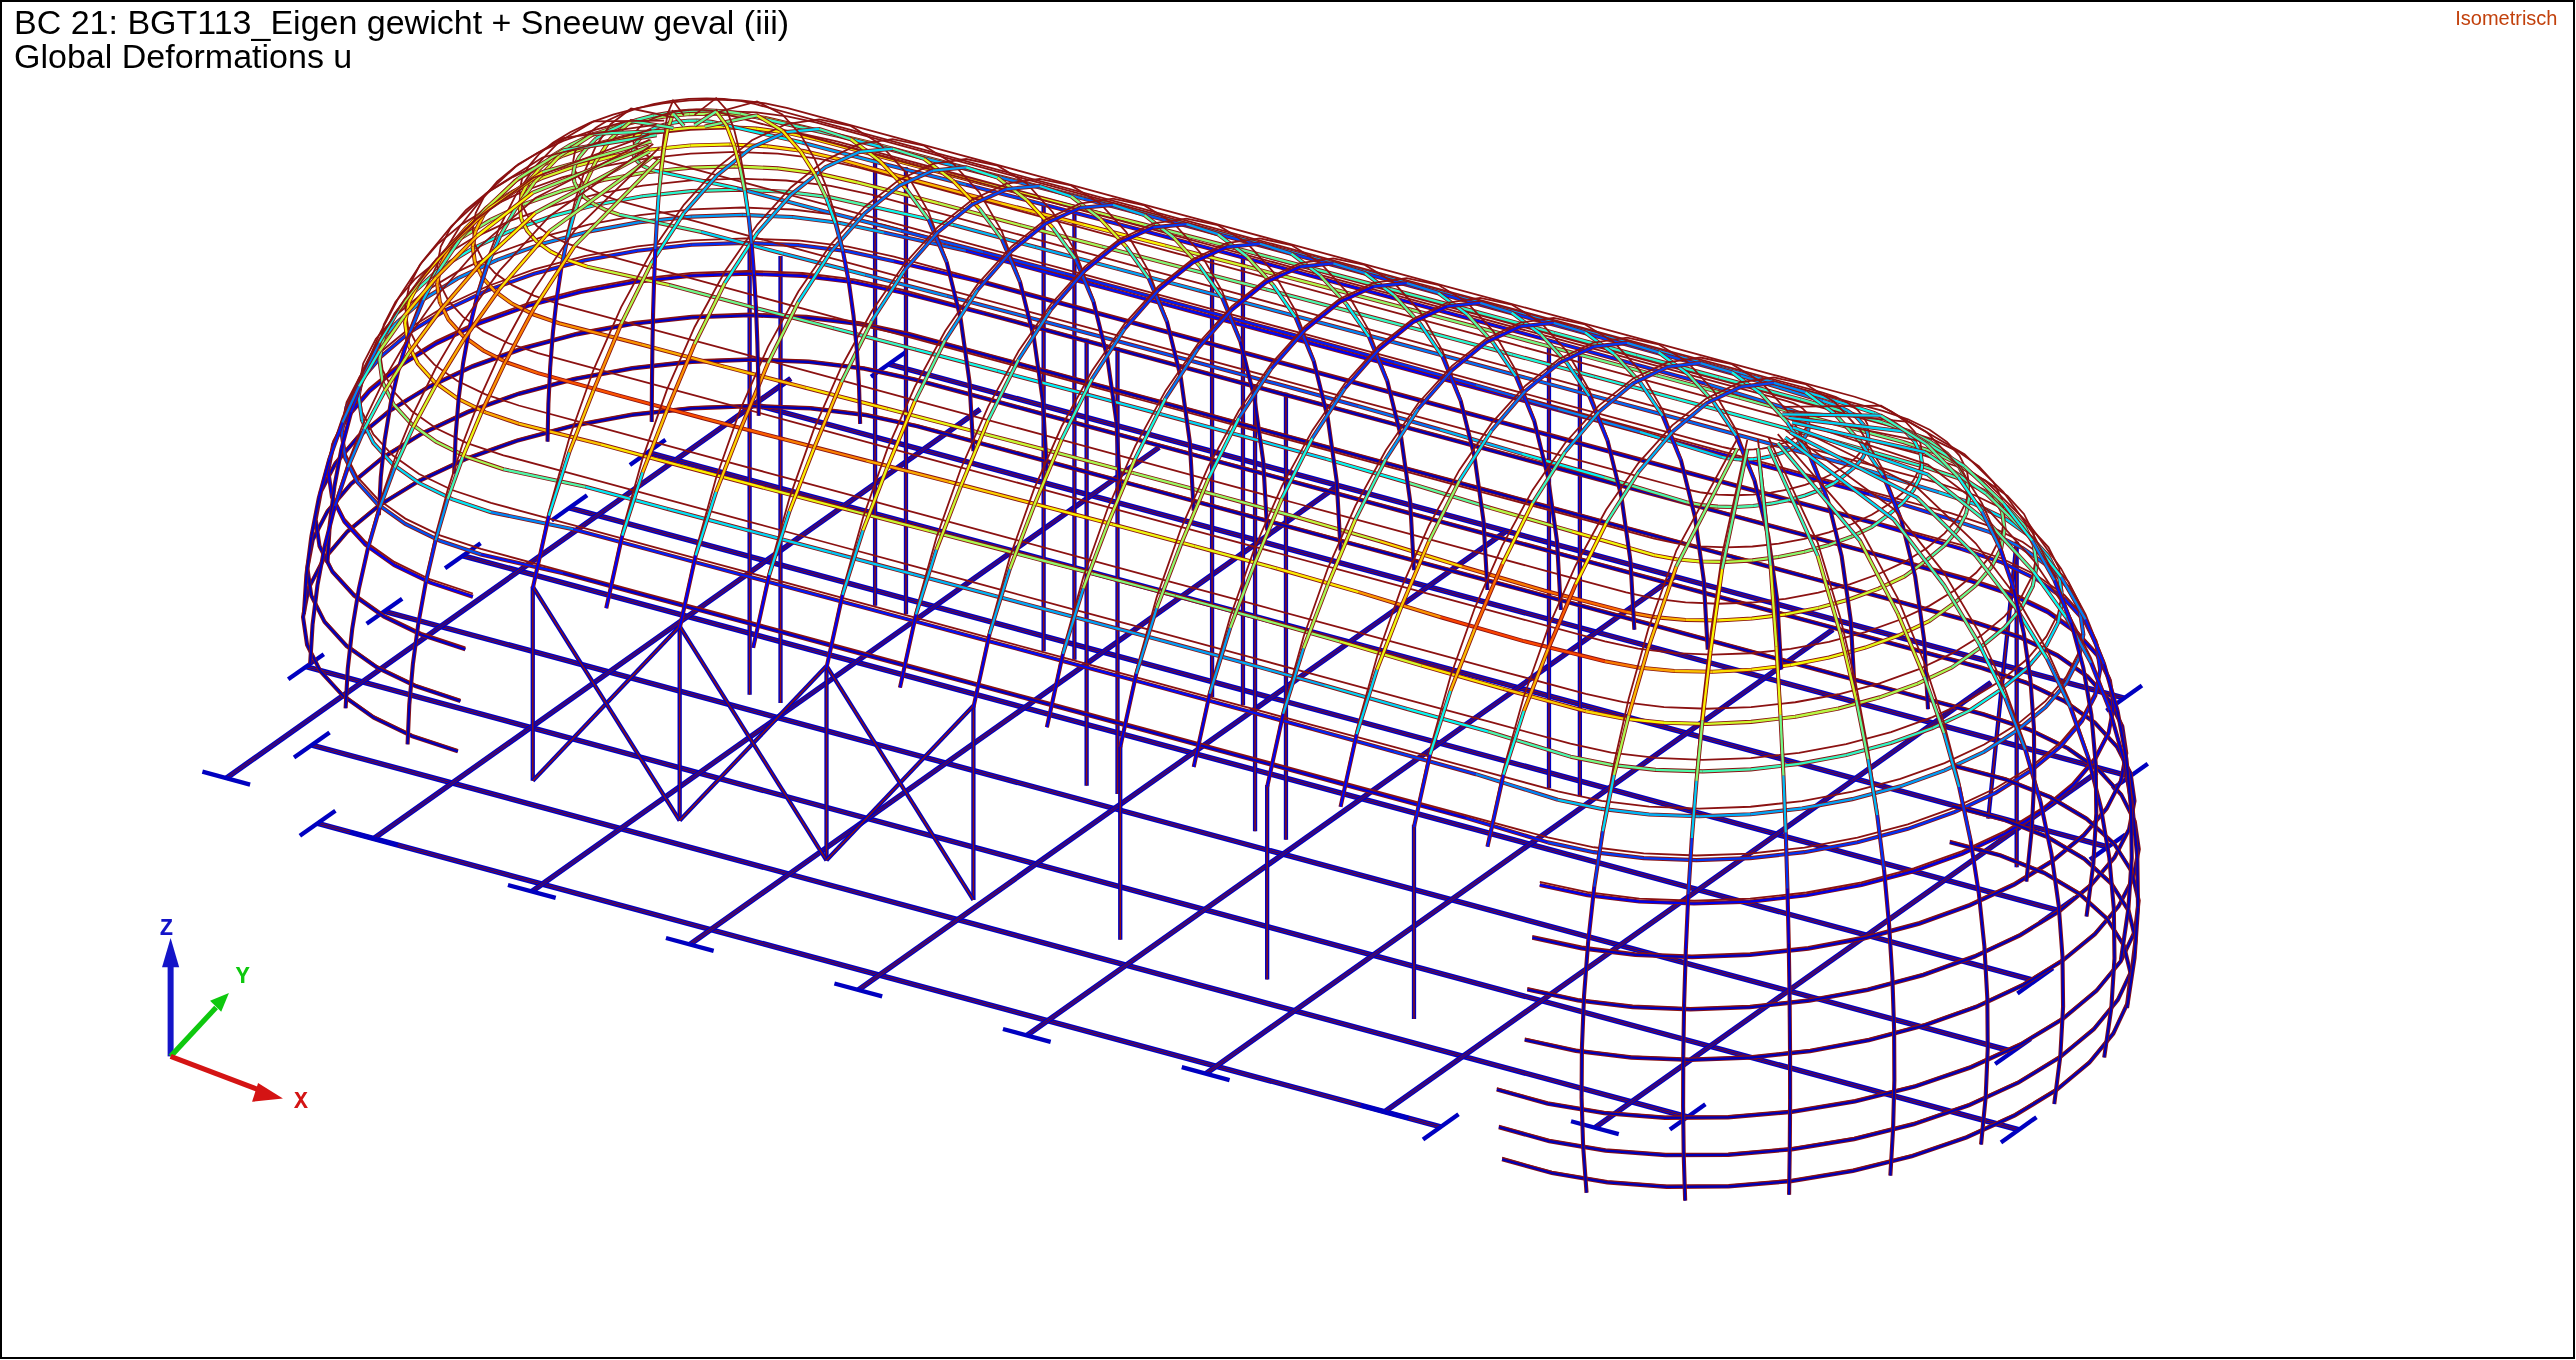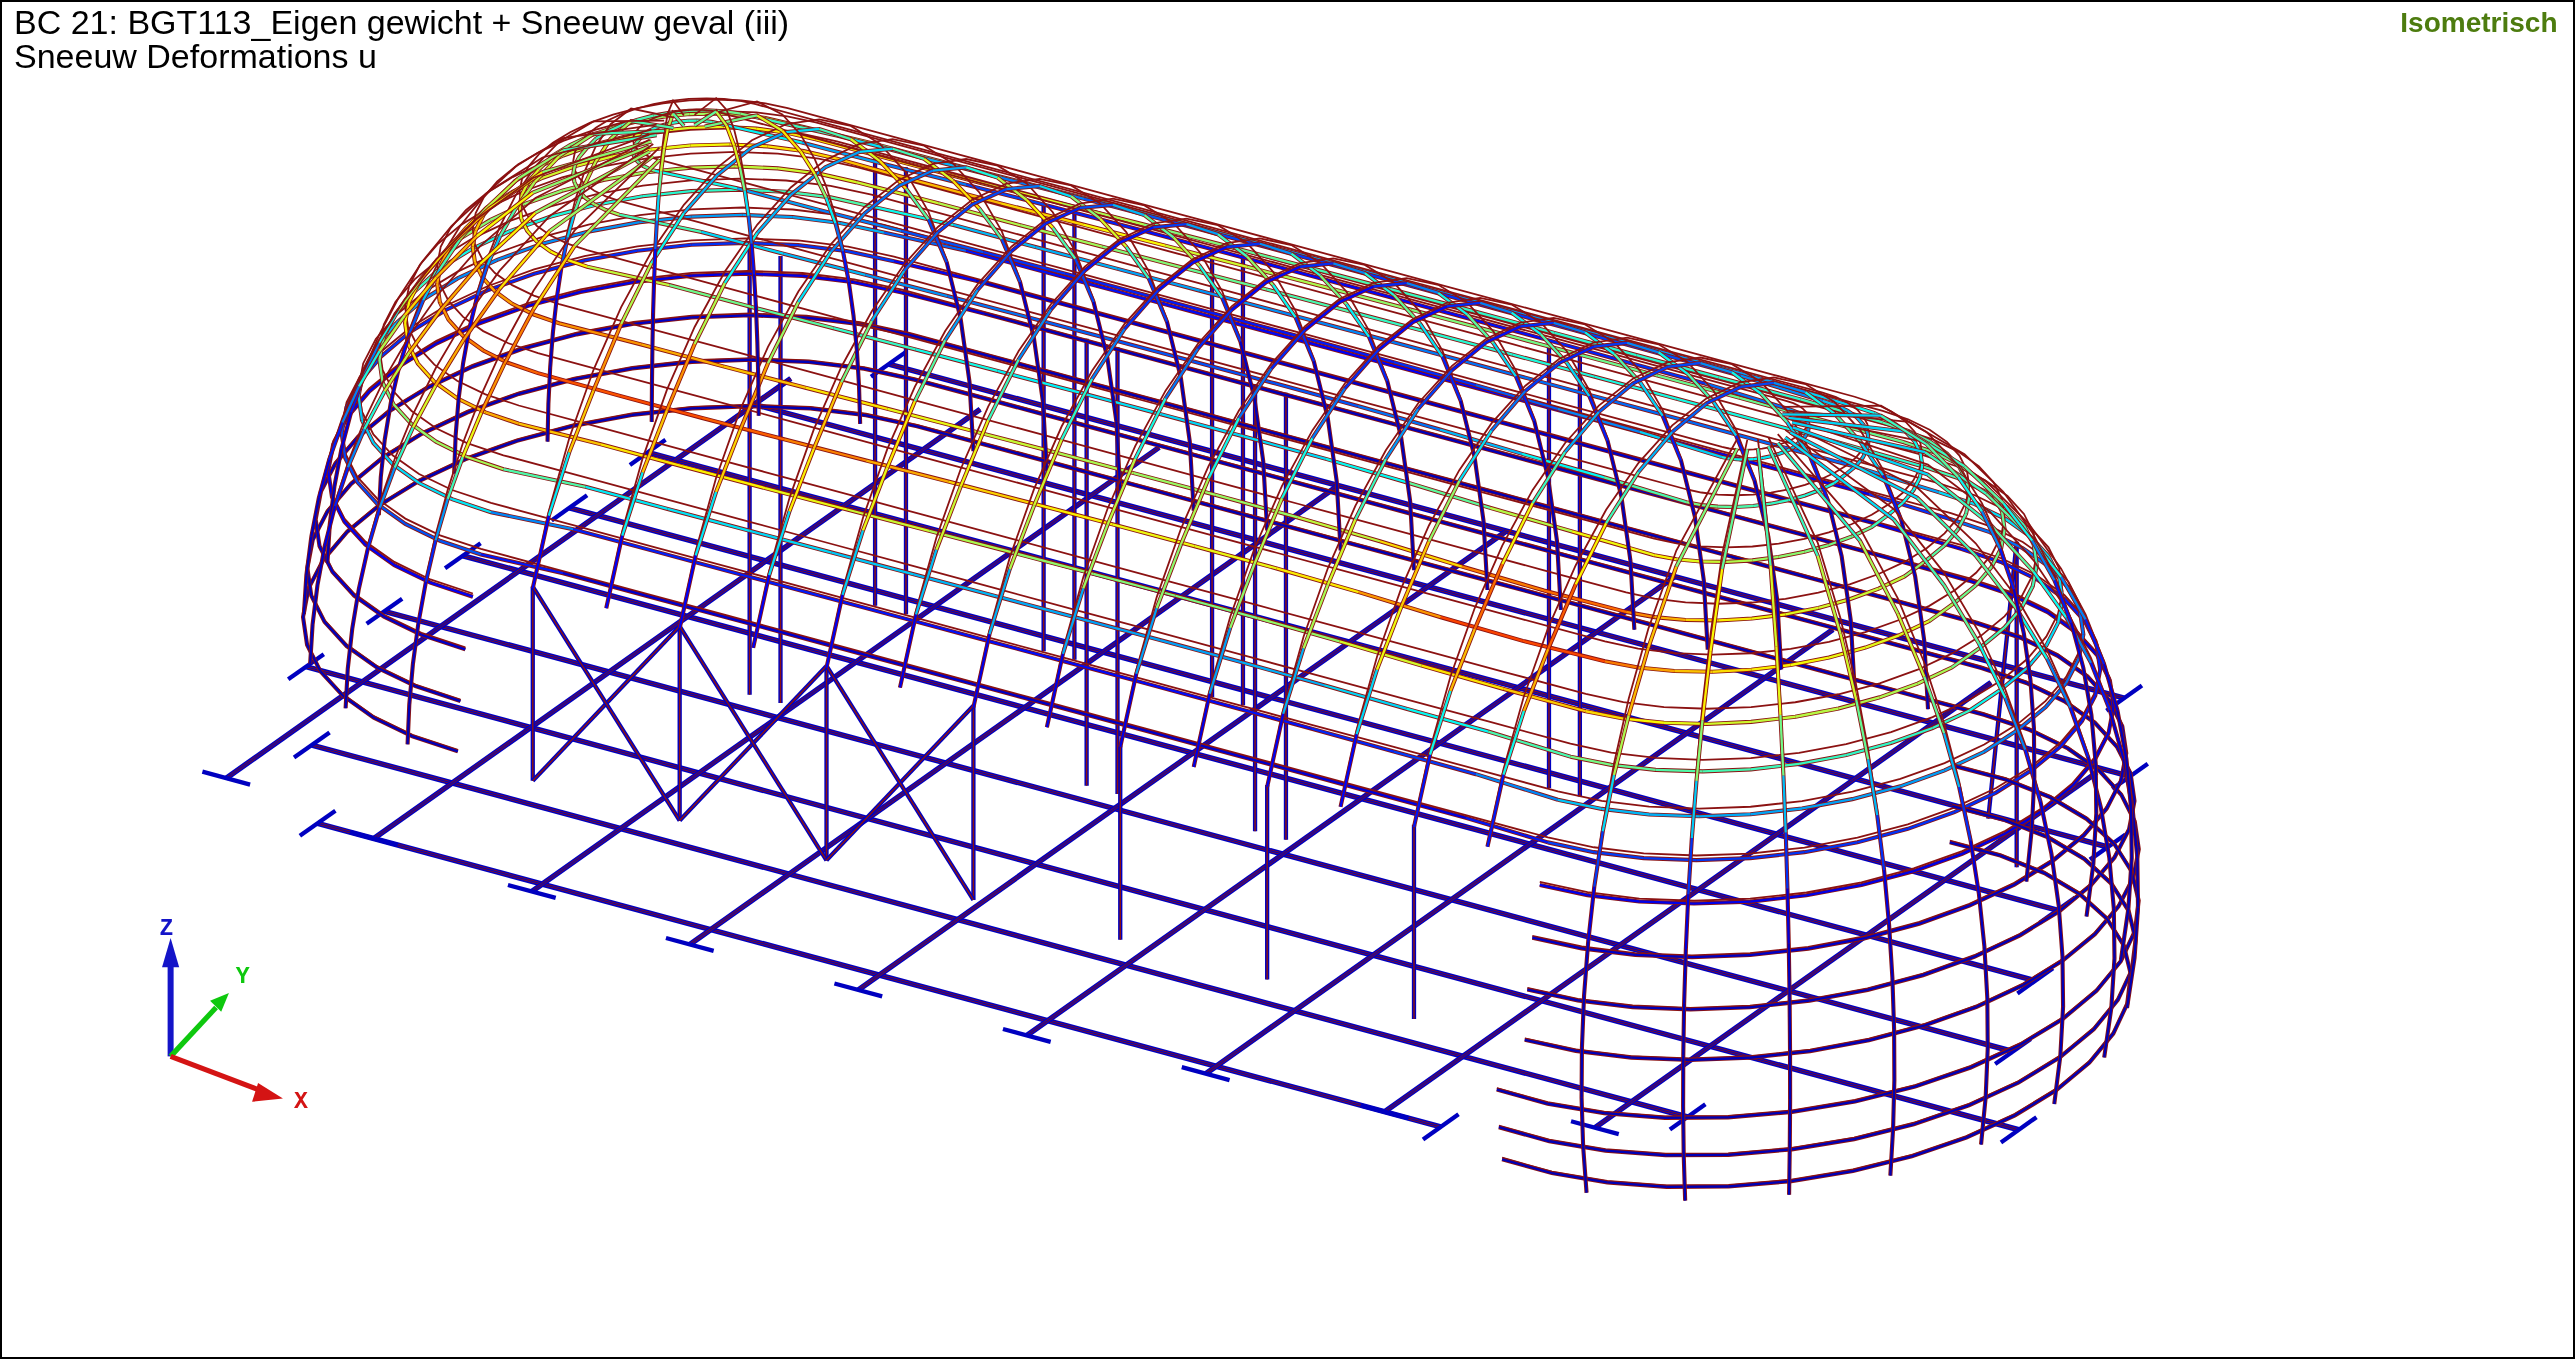--- a/index.html
+++ b/index.html
@@ -3,21 +3,21 @@
 <meta charset="utf-8">
 <style>
   html,body{margin:0;padding:0;background:#fff;}
   body{width:2576px;height:1361px;position:relative;overflow:hidden;
        font-family:"Liberation Sans",sans-serif;}
   .frame{position:absolute;left:0;top:0;width:2571px;height:1355px;
          border:2.6px solid #000;background:#fff;}
   #scene{position:absolute;left:0;top:0;width:2571px;height:1355px;}
   .hdr{position:absolute;left:12px;top:3.4px;color:#000;font-size:34px;line-height:34px;
        white-space:nowrap;}
-  .viewlabel{position:absolute;right:15.5px;top:5.2px;color:#4d7c0f;font-size:28px;white-space:nowrap;font-weight:bold;}
+  .viewlabel{position:absolute;right:15.5px;top:5.2px;color:#c2410c;font-size:20px;white-space:nowrap;}
   .triad{position:absolute;left:43px;top:876px;}
   .triad text{font-family:"Liberation Mono","DejaVu Sans Mono",monospace;
               font-size:27px;font-weight:bold;}
   path,line{vector-effect:none;}
 </style>
 </head>
 <body>
 
 <div class="frame">
   <svg id="scene" viewBox="0 0 2995 1579">
@@ -1643,21 +1643,21 @@
       <line x1="2343.9" y1="684.3" x2="2327.9" y2="636.9" stroke="rgb(0,24,246)" stroke-width="2.7"></line>
       <line x1="2327.9" y1="636.9" x2="2306.7" y2="593.5" stroke="rgb(0,130,246)" stroke-width="2.7"></line>
       <line x1="2306.7" y1="593.5" x2="2279.0" y2="553.4" stroke="rgb(8,248,238)" stroke-width="2.7"></line>
       <line x1="2279.0" y1="553.4" x2="2242.1" y2="515.2" stroke="rgb(84,248,164)" stroke-width="2.7"></line>
       <line x1="2242.1" y1="515.2" x2="2189.1" y2="482.1" stroke="rgb(57,248,190)" stroke-width="2.7"></line>
       <line x1="2189.1" y1="482.1" x2="2074.2" y2="480.6" stroke="rgb(0,213,246)" stroke-width="2.7"></line>
     </svg>
 
   <div class="hdr">
     <div>BC 21: BGT113_Eigen gewicht + Sneeuw geval (iii)</div>
-    <div>Sneeuw Deformations u</div>
+    <div>Global Deformations u</div>
   </div>
 
   <div class="viewlabel">Isometrisch</div>
 
   <svg class="triad" width="361" height="283" viewBox="0 0 420 330">
 
     <line x1="146" y1="208" x2="146" y2="102" stroke-width="7" stroke="#1414c8"></line>
     <polygon points="146,70 136,104 156,104" fill="#1414c8"></polygon>
     <text x="133" y="66" fill="#1414c8">Z</text>
 

